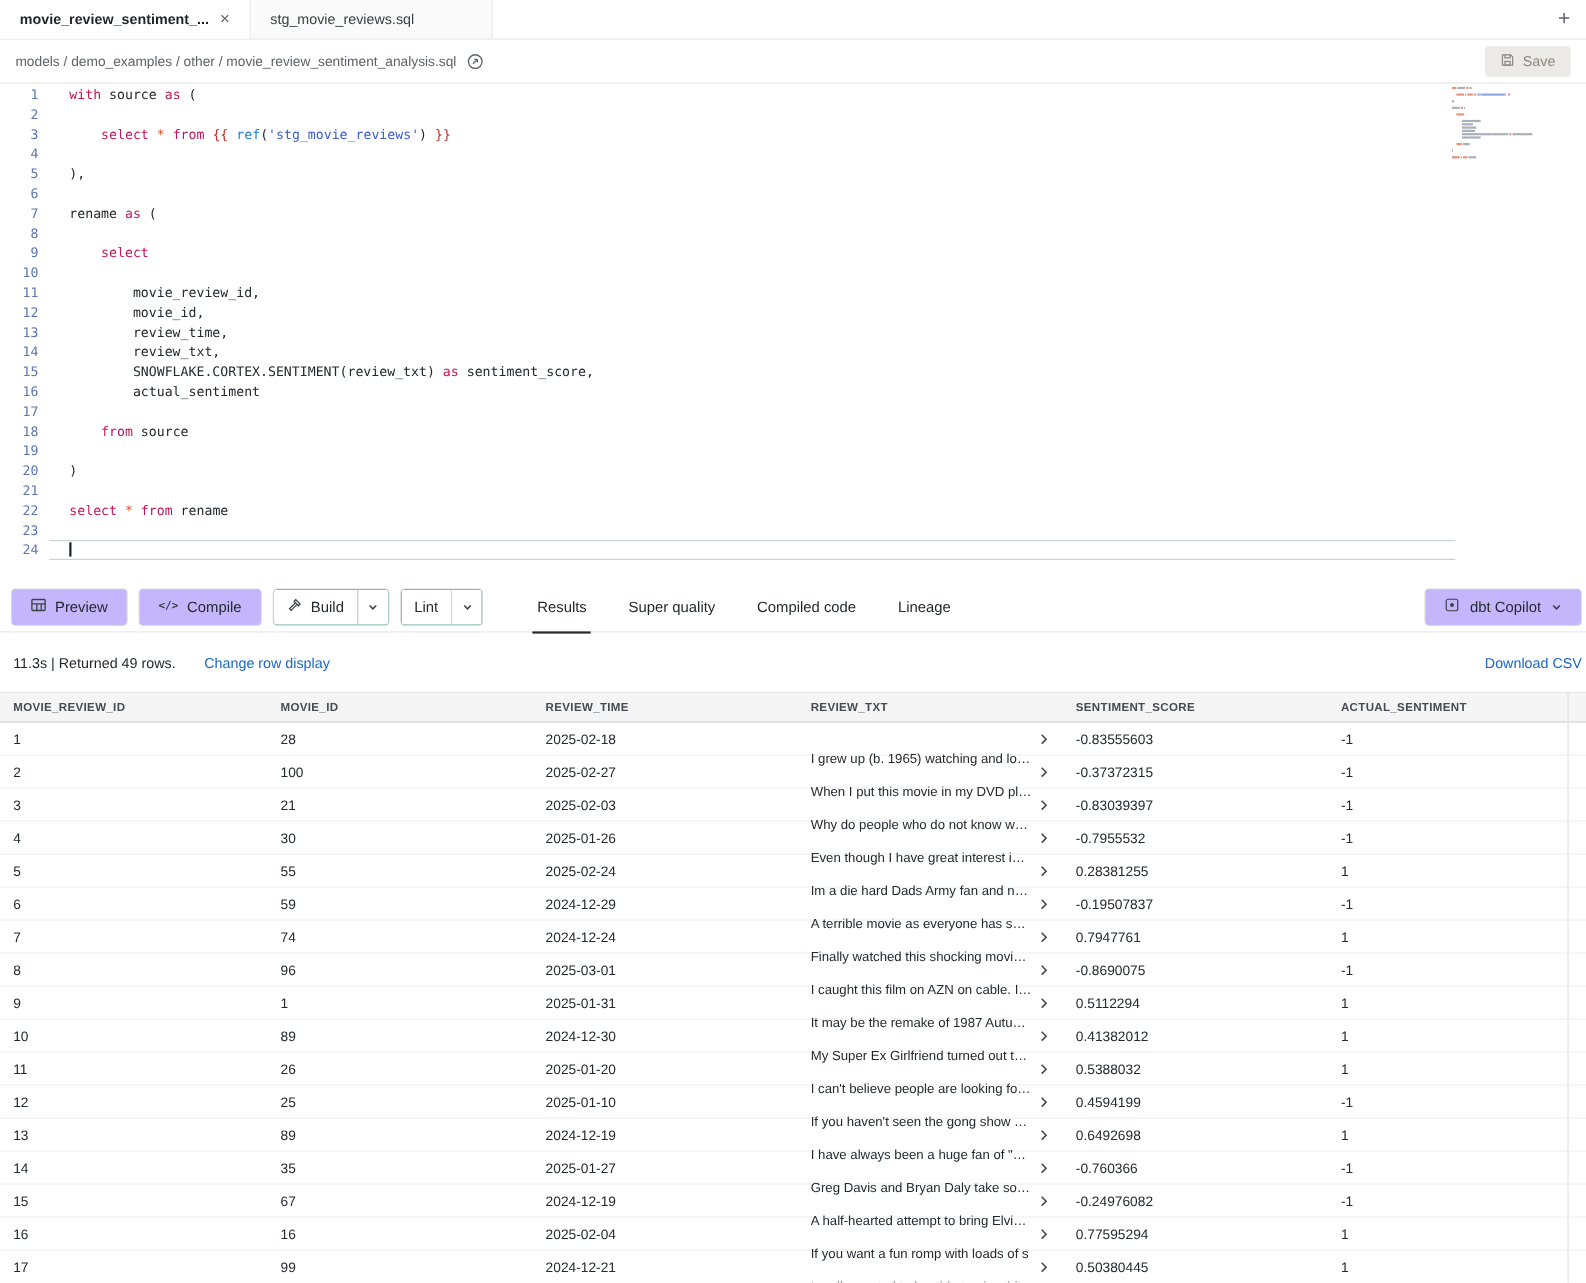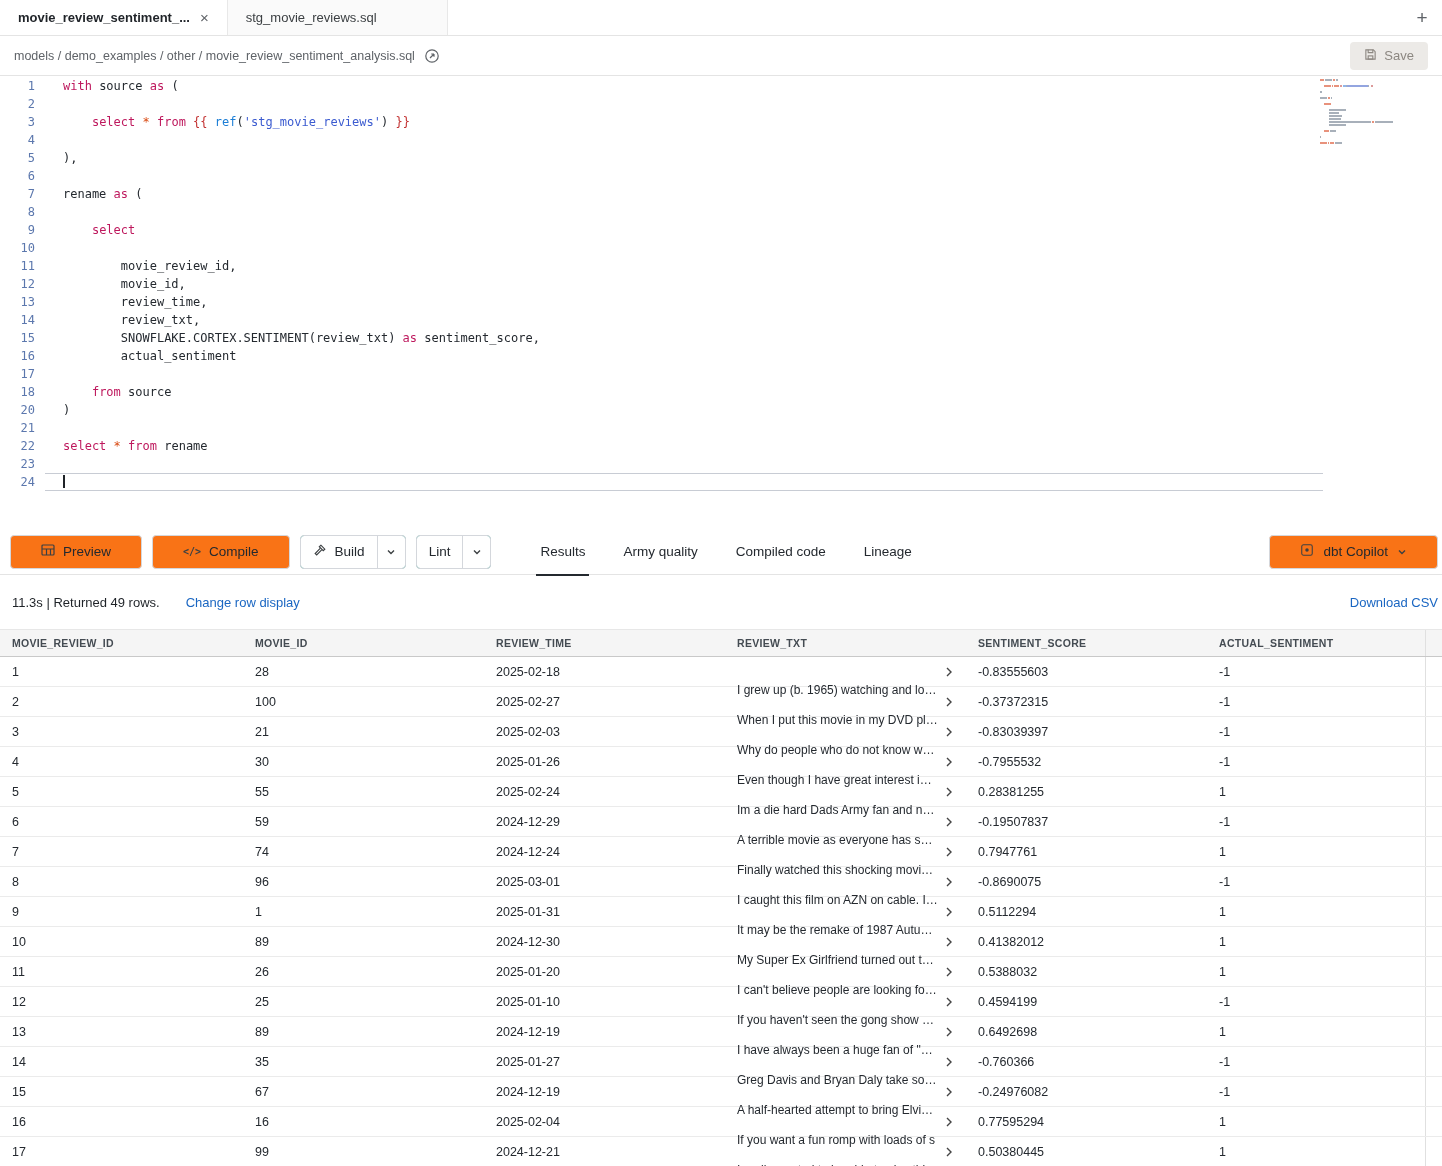--- a/index.html
+++ b/index.html
@@ -43,21 +43,21 @@
   .minimap .tok-id, .minimap .tok-p { background:#a8b0ba; }
   .minimap .tok-str { background:#93a5e0; }
   .minimap .tok-fn { background:#8fb6ea; }
   .minimap .tok-jj { background:#dc9a9a; }
   .minimap .tok-ws { background:transparent; }
 
   
   .toolbar { height:46px; border-bottom:1px solid #e4e4e4; display:flex; align-items:center;
     padding:0 10px; gap:10px; }
   .btn { display:flex; align-items:center; gap:8px; height:34px; border:1px solid #d4d7dc;
-    border-radius:4px; background:#f97316; font-size:13.5px; color:#24292f; padding:0 30px;
+    border-radius:4px; background:#c4b5fd; font-size:13.5px; color:#24292f; padding:0 17px;
     font-family:inherit; cursor:pointer; }
   .split { display:flex; height:34px; border:1px solid #d4d7dc; border-radius:4px; overflow:hidden; background:#0f766e; }
   .split .main { display:flex; align-items:center; gap:8px; padding:0 12px; font-size:13.5px;
     border:none; background:#fff; font-family:inherit; color:#24292f; cursor:pointer; }
   .split .chevbtn { width:28px; display:flex; align-items:center; justify-content:center;
     border:none; border-left:1px solid #d4d7dc; background:#fff; cursor:pointer; }
   .code-ic { font-family:"DejaVu Sans Mono", monospace; font-size:10px; color:#3c4043; font-weight:700; }
   .rtabs { display:flex; align-items:stretch; height:46px; margin-left:20px; }
   .rtab { display:flex; align-items:center; padding:0 4px; margin:0 15px; font-size:13.5px;
     color:#24292f; position:relative; cursor:pointer; }
@@ -191,20 +191,24 @@
           <span class="gutter">16</span>
           <span class="code-content"><span class="tok-ws">        </span><span class="tok-id">actual_sentiment</span></span>
         </div>
         <div class="code-line">
           <span class="gutter">17</span>
           <span class="code-content"></span>
         </div>
         <div class="code-line">
           <span class="gutter">18</span>
           <span class="code-content"><span class="tok-ws">    </span><span class="tok-kw">from</span><span class="tok-ws"> </span><span class="tok-id">source</span></span>
+        </div>
+        <div class="code-line">
+          <span class="gutter">19</span>
+          <span class="code-content"></span>
         </div>
         <div class="code-line">
           <span class="gutter">20</span>
           <span class="code-content"><span class="tok-p">)</span></span>
         </div>
         <div class="code-line">
           <span class="gutter">21</span>
           <span class="code-content"></span>
         </div>
         <div class="code-line">
@@ -359,21 +363,21 @@
       </button>
       <button class="chevbtn">
         <svg width="10" height="10" viewBox="0 0 10 10" fill="none" stroke="#3c4043" stroke-width="1.4">
             <path d="M2 3.5l3 3 3-3"></path>
           </svg>
       </button>
     </div>
 
     <div class="rtabs">
         <div class="rtab active">Results</div>
-        <div class="rtab">Army quality</div>
+        <div class="rtab">Super quality</div>
         <div class="rtab">Compiled code</div>
         <div class="rtab">Lineage</div>
       </div>
 
     <button class="btn copilot">
       <span>
         <svg width="14" height="14" viewBox="0 0 16 16" fill="none" stroke="#3c4043" stroke-width="1.2">
           <rect x="2" y="2" width="12" height="12" rx="2"></rect>
             <circle cx="8" cy="8" r="2" fill="#3c4043" stroke="none"></circle>
         </svg>

